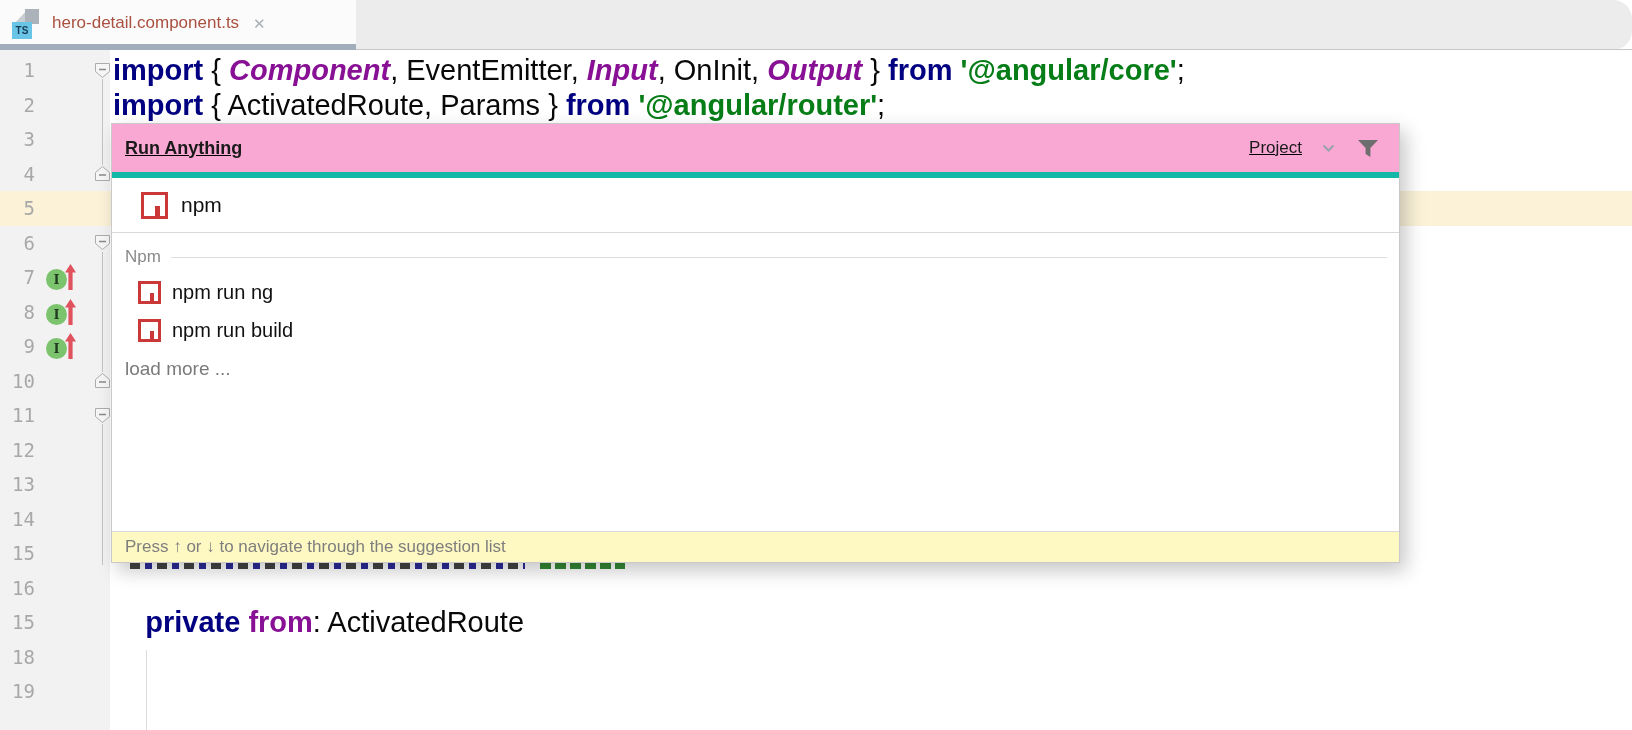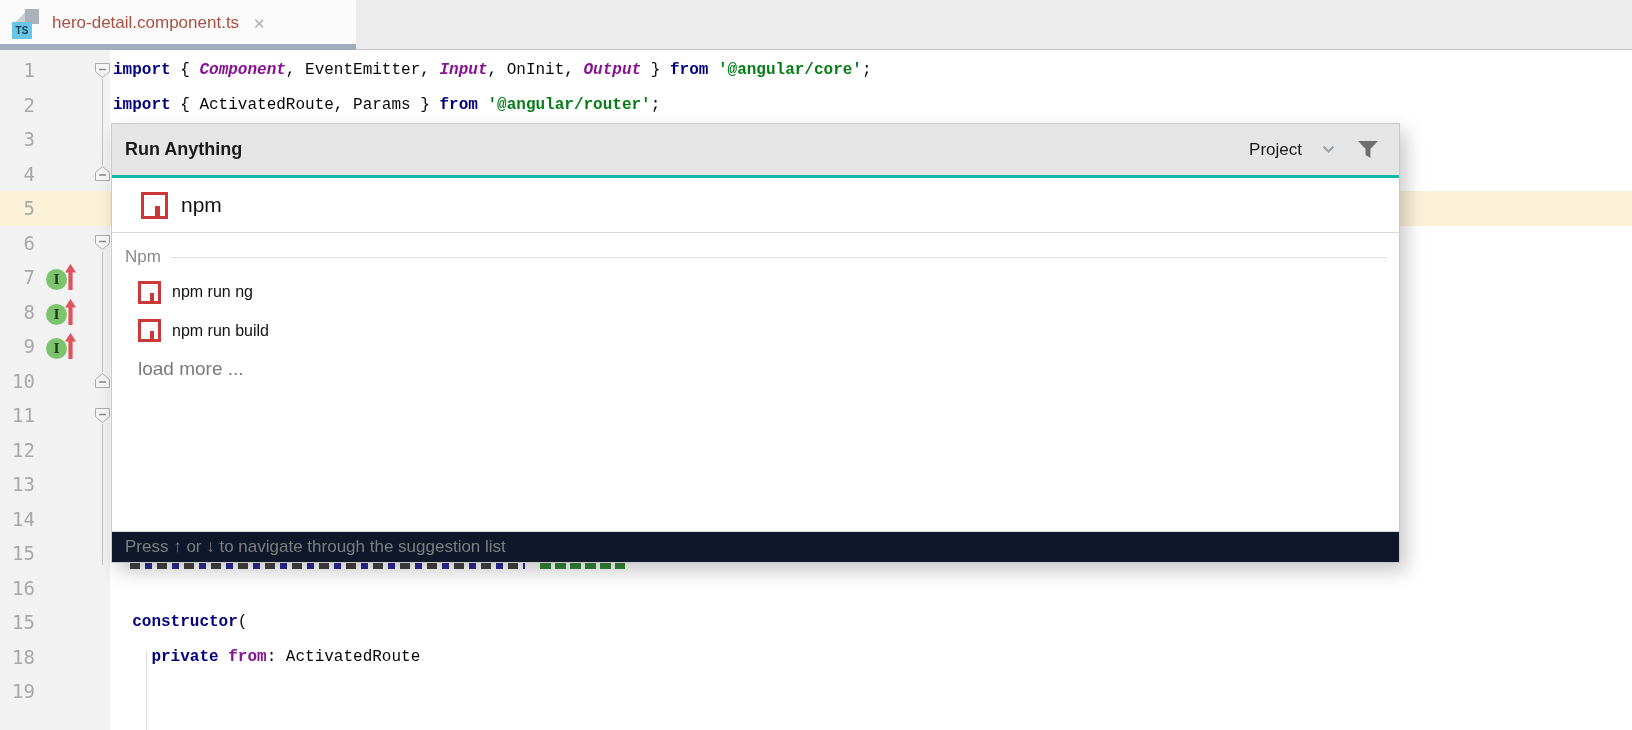--- a/index.html
+++ b/index.html
@@ -1,20 +1,20 @@
 <!DOCTYPE html>
 <html><head>
 <meta charset="utf-8">
 <style>
   * { margin:0; padding:0; box-sizing:border-box; }
   html,body { width:1632px; height:730px; overflow:hidden; background:#fff;
               font-family:"Liberation Sans", sans-serif; }
 
   
-  .tabbar { position:absolute; left:0; top:0; width:1632px; height:50px; background:#ECECEC; }
+  .tabbar { position:absolute; left:0; top:0; width:1632px; height:50px; background:#ECECEC;border-radius:19px; }
   .tabbar-hairline { position:absolute; left:0; bottom:0; width:100%; height:1px; background:#C6C6C6; }
   .tab { position:absolute; left:0; top:0; width:356px; height:50px; background:#FBFBFB;
          display:flex; align-items:center; padding:0 10px 4px 12px; cursor:pointer; }
   .tab-underline { position:absolute; left:0; bottom:0; width:100%; height:6px; background:#A2ADBC; }
   .fileicon { position:relative; width:30px; height:31px; flex:0 0 30px; margin-right:10px; }
   .fi-tri { position:absolute; left:3px; top:3px; width:0; height:0;
             border-right:11px solid #C9CED3; border-top:12px solid transparent; }
   .fi-sq  { position:absolute; left:13px; top:1px; width:14px; height:15px; background:#ACB2B9; }
   .fi-ts  { position:absolute; left:0; bottom:0; width:20px; height:17px; background:#69C5E6;
             color:#173D53; font-size:10px; font-weight:bold; display:flex; align-items:center; justify-content:center; }
@@ -32,62 +32,62 @@
           font-family:"DejaVu Sans Mono", monospace; font-size:19px; }
   .gicons { position:absolute; left:46px; top:2px; width:40px; height:31px; }
   .gi-circle { position:absolute; left:0; top:7px; width:21px; height:21px; border-radius:50%;
                background:#7CC36E; color:#1F3A1F; font-family:"DejaVu Serif", serif; font-weight:bold;
                font-size:13px; display:flex; align-items:center; justify-content:center; }
   .gi-arrow { position:absolute; left:17px; top:0; }
   .foldline { position:absolute; left:102px; width:1px; background:#C4C4C4; }
   .foldmark { position:absolute; left:94px; width:17px; height:17px; cursor:pointer; }
   .code-area { position:absolute; left:110px; top:3px; right:0; }
   .code-line { height:34.5px; line-height:34.5px; white-space:pre;
-               font-family:Liberation Mono, monospace; font-size:16px; padding-left:3px; color:#080808; }
+               font-family:Liberation Sans, sans-serif; font-size:29px; padding-left:3px; color:#080808; }
   .tok-kw  { color:#000080; font-weight:bold; }
   .tok-str { color:#067D17; font-weight:bold; }
   .tok-cls { color:#871094; font-weight:bold; font-style:italic; }
   .tok-fld { color:#871094; font-weight:bold; }
   .tok-pl  { color:#080808; }
   .indent-guide { position:absolute; left:146px; top:600px; width:1px; height:80px; background:#DCDCDC; }
   .frag { position:absolute; top:513px; height:6px; opacity:.9; }
   .frag.dark  { left:130px; width:395px;
      background:repeating-linear-gradient(90deg,#2E2E2E 0 10px, transparent 10px 15px, #14138B 15px 22px, transparent 22px 27px); }
   .frag.green { left:540px; width:85px;
      background:repeating-linear-gradient(90deg,#1D7A1D 0 11px, transparent 11px 15px); }
 
   
   .popup { position:absolute; left:111px; top:123px; width:1289px; height:440px; background:#FFFFFF;
            border:1px solid #C9C9C9; box-shadow:6px 8px 18px rgba(0,0,0,.22); z-index:30;
            display:flex; flex-direction:column; }
-  .pp-header { height:54px; background:#e5e5e5; border-bottom:3px solid #14b8a6; flex:0 0 54px;
-               display:flex; align-items:center; padding:0 20px 0 13px; }
+  .pp-header { height:54px; background:#f9a8d4; border-bottom:6px solid #14b8a6; flex:0 0 54px;
+               display:flex; align-items:center; padding:0 20px 0 13px;text-decoration:underline; }
   .pp-title { font-size:18px; font-weight:bold; color:#1A1A1A; }
   .pp-spacer { flex:1; }
   .pp-scope { display:flex; align-items:center; gap:20px; cursor:pointer; margin-right:22px; }
   .pp-scope-label { font-size:17px; color:#1A1A1A; }
   .pp-filter { cursor:pointer; display:flex; align-items:center; }
   .pp-input { height:55px; flex:0 0 55px; border-bottom:1px solid #D9D9D9; background:#fff;
               display:flex; align-items:center; padding-left:29px; cursor:text; }
   .npm-icon { position:relative; background:#fff; border:3px solid #CA3837; }
   .npm-icon .bar { position:absolute; background:#CA3837; }
   .npm-lg { width:27px; height:27px; margin-right:13px; flex:0 0 27px; }
   .npm-lg .bar { width:5px; height:10px; left:11px; bottom:0; }
   .npm-sm { width:23px; height:23px; margin-right:11px; flex:0 0 23px; }
   .npm-sm .bar { width:4px; height:8px; left:9px; bottom:0; }
   .pp-query { font-size:21px; color:#111; }
   .pp-section { display:flex; align-items:center; padding:14px 12px 6px 13px; flex:0 0 auto; }
   .pp-section-label { color:#8A8A8A; font-size:17px; margin-right:10px; }
   .pp-section-rule { flex:1; height:1px; background:#DEDEDE; }
   .pp-item { height:38.5px; flex:0 0 38.5px; display:flex; align-items:center; padding-left:26px; cursor:pointer; }
-  .pp-item-label { font-size:16px; color:#111; }
-  .pp-loadmore { height:38px; flex:0 0 38px; display:flex; align-items:center; padding-left:26px;
+  .pp-item-label { font-size:20px; color:#111; }
+  .pp-loadmore { height:38px; flex:0 0 38px; display:flex; align-items:center; padding-left:13px;
                  color:#7A7A7A; font-size:19px; cursor:pointer; }
   .pp-fill { flex:1; }
-  .pp-footer { height:31px; flex:0 0 31px; background:#0f172a; border-top:1px solid #D9D9D9;
+  .pp-footer { height:31px; flex:0 0 31px; background:#fef9c3; border-top:1px solid #D9D9D9;
                display:flex; align-items:center; padding-left:13px; color:#7E7E7E; font-size:17px; }
 </style>
 </head>
 <body>
 
 <div class="tabbar">
   <div class="tabbar-hairline"></div>
   <div class="tab">
     <div class="fileicon">
       <div class="fi-tri"></div>
@@ -214,21 +214,20 @@
       <div class="code-line"></div>
       <div class="code-line"></div>
       <div class="code-line"></div>
       <div class="code-line"></div>
       <div class="code-line"></div>
       <div class="code-line"></div>
       <div class="code-line"></div>
       <div class="code-line"></div>
       <div class="code-line"></div>
       <div class="code-line"></div>
-      <div class="code-line"><span class="tok-pl">  </span><span class="tok-kw">constructor</span><span class="tok-pl">(</span></div>
       <div class="code-line"><span class="tok-pl">    </span><span class="tok-kw">private</span><span class="tok-pl"> </span><span class="tok-fld">from</span><span class="tok-pl">: ActivatedRoute</span></div>
     </div>
   <div class="indent-guide"></div>
   <div class="frag dark"></div>
   <div class="frag green"></div>
 </div>
 
 <div class="popup">
   <div class="pp-header">
     <span class="pp-title">Run Anything</span>

